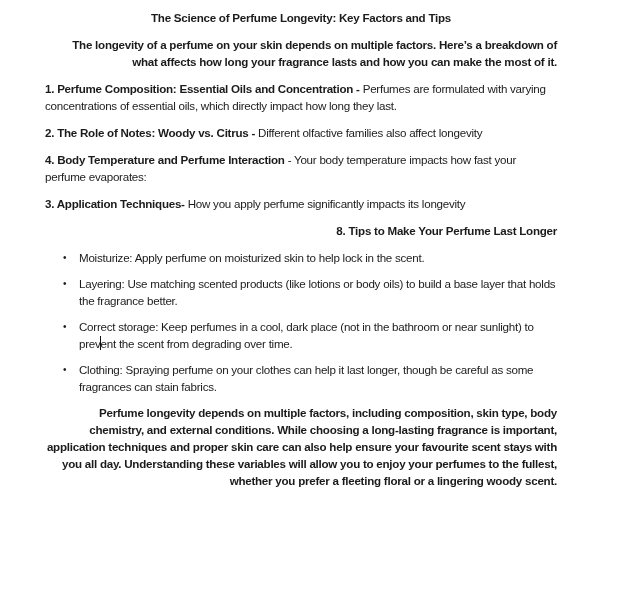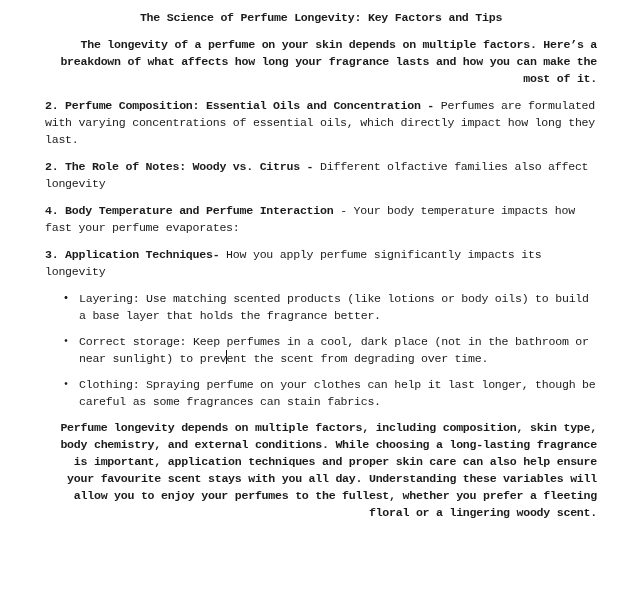--- a/index.html
+++ b/index.html
@@ -6,22 +6,22 @@
     margin: 0;
     padding: 0;
     background: #ffffff;
   }
   .page {
     position: relative;
     width: 625px;
     height: 600px;
     box-sizing: border-box;
     background: var(--background, #ffffff);
-    padding: 9px 28px 0 45px;
-    font-family: Liberation Mono, monospace;
+    padding: 9px 68px 0 45px;
+    font-family: Liberation Sans, sans-serif;
     font-size: 11.6px;
     line-height: 17px;
     letter-spacing: -0.25px;
     color: var(--text, #1b1b1b);
     overflow: hidden;
   }
   .doc-title {
     text-align: center;
     font-weight: 700;
     margin: 0 0 10px 0;
@@ -61,41 +61,42 @@
 </head>
 <body>
 
 <div class="page">
 
   <div class="doc-title">The Science of Perfume Longevity: Key Factors and Tips</div>
 
   <div class="para bold">The longevity of a perfume on your skin depends on multiple factors. Here’s a breakdown of what affects how long your fragrance lasts and how you can make the most of it.</div>
 
   <div class="para">
-    <b>2. Perfume Composition: Essential Oils and Concentration -</b><span> Perfumes are formulated with varying concentrations of essential oils, which directly impact how long they last.</span>
+    <b>1. Perfume Composition: Essential Oils and Concentration -</b><span> Perfumes are formulated with varying concentrations of essential oils, which directly impact how long they last.</span>
   </div>
 
   <div class="para">
     <b>2. The Role of Notes: Woody vs. Citrus -</b><span> Different olfactive families also affect longevity</span>
   </div>
 
 
   <div class="para">
     <b>4. Body Temperature and Perfume Interaction</b><span> - Your body temperature impacts how fast your perfume evaporates:</span>
   </div>
 
   <div class="para">
     <b>3. Application Techniques-</b><span> How you apply perfume significantly impacts its longevity</span>
   </div>
 
 
+  <div class="para bold">8. Tips to Make Your Perfume Last Longer</div>
 
   <ul class="tips">
     <li>
-      <span class="bullet">•</span>
+      <span class="bullet">•</span><span>Moisturize: Apply perfume on moisturized skin to help lock in the scent.</span>
     </li>
     <li>
       <span class="bullet">•</span><span>Layering: Use matching scented products (like lotions or body oils) to build a base layer that holds the fragrance better.</span>
     </li>
     <li>
       <span class="bullet">•</span><span>Correct storage: Keep perfumes in a cool, dark place (not in the bathroom or near sunlight) to prev</span><span class="caret"></span><span>ent the scent from degrading over time.</span>
     </li>
     <li>
       <span class="bullet">•</span><span>Clothing: Spraying perfume on your clothes can help it last longer, though be careful as some fragrances can stain fabrics.</span>
     </li>

